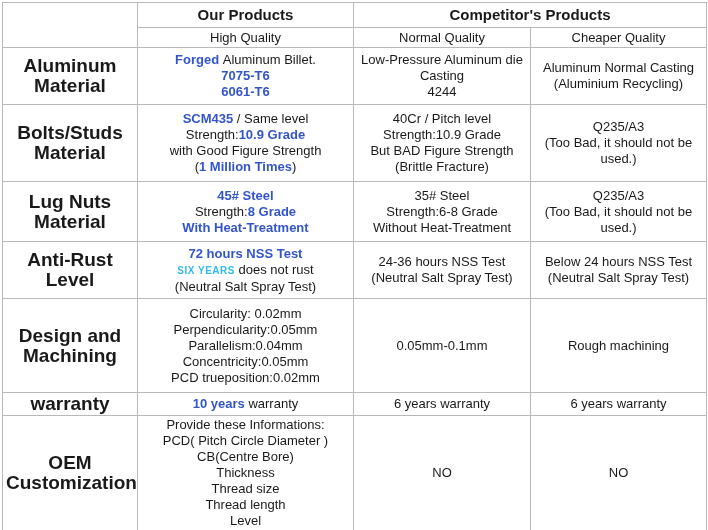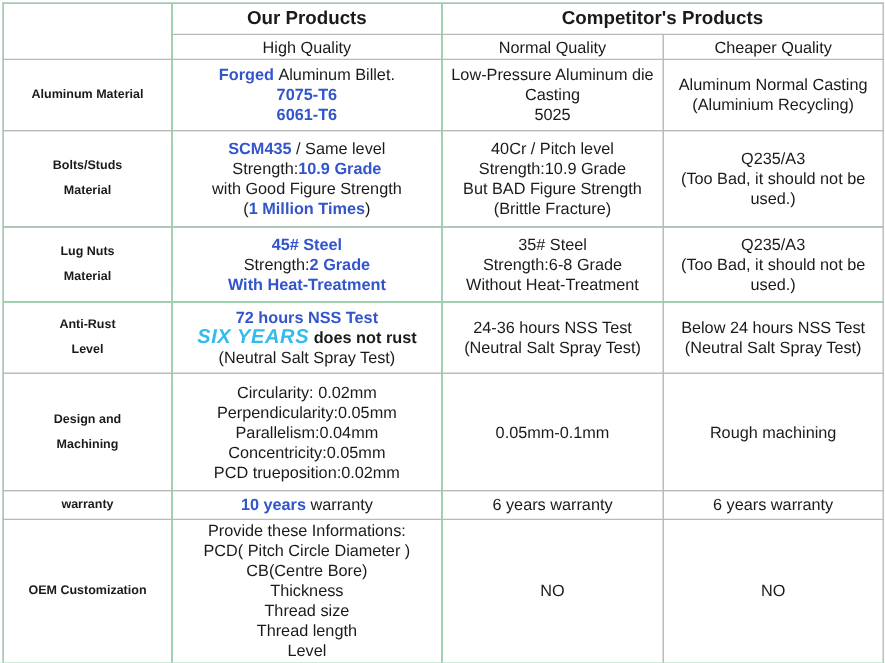--- a/index.html
+++ b/index.html
@@ -6,47 +6,47 @@
   body{
     width:708px;height:530px;overflow:hidden;
     font-family:"Liberation Sans","DejaVu Sans",sans-serif;
     color:#1a1a1a;
   }
   table.cmp{
     border-collapse:collapse;
     table-layout:fixed;
     width:704px;
     margin:2px;
-    background:#86efac;
+    background:#737373;
   }
   .cmp td,.cmp th{
     border:1px solid #b9b9b9;
     padding:1px 3px;
     text-align:center;
     vertical-align:middle;
     font-size:13px;
     line-height:16px;
     background:#ffffff;
     overflow:hidden;
   }
   col.c0{width:135px}
   col.c1{width:216px}
   col.c2{width:177px}
   col.c3{width:176px}
   tr.h1 th{font-size:15px;font-weight:bold;height:22px;line-height:18px;}
   tr.h2 th{font-size:13px;font-weight:normal;height:17px;line-height:15px;}
   td.rowlabel{
     font-weight:bold;
-    font-size:10px;
+    font-size:19px;
     line-height:20px;
     white-space:pre-line;
   }
   .seg-blue{color:#3355cc;font-weight:bold;}
-  .seg-cyan{color:#33bbee;font-weight:bold;font-size:16px;letter-spacing:0.5px;font-style:italic;}
-  .seg-bold{font-weight:bold;}
+  .seg-cyan{color:#33bbee;font-weight:bold;font-size:10px;letter-spacing:0.5px;}
+  .seg-bold{font-weight:normal;}
   .cell-line{min-height:16px;}
 </style>
 </head>
 <body>
 
 <table class="cmp">
   <colgroup>
     <col class="c0">
       <col class="c1">
       <col class="c2">
@@ -68,21 +68,21 @@
       <tr style="height: 57px;">
         <td class="rowlabel">Aluminum Material</td>
         <td>
           <div class="cell-line"><span class="seg-blue">Forged </span><span>Aluminum Billet.</span></div>
           <div class="cell-line"><span class="seg-blue">7075-T6</span></div>
           <div class="cell-line"><span class="seg-blue">6061-T6</span></div>
         </td>
         <td>
           <div class="cell-line"><span>Low-Pressure Aluminum die</span></div>
           <div class="cell-line"><span>Casting</span></div>
-          <div class="cell-line"><span>5025</span></div>
+          <div class="cell-line"><span>4244</span></div>
         </td>
         <td>
           <div class="cell-line"><span>Aluminum Normal Casting</span></div>
           <div class="cell-line"><span>(Aluminium Recycling)</span></div>
         </td>
       </tr>
       <tr style="height: 77px;">
         <td class="rowlabel">Bolts/Studs
 Material</td>
         <td>
@@ -101,21 +101,21 @@
           <div class="cell-line"><span>Q235/A3</span></div>
           <div class="cell-line"><span>(Too Bad, it should not be</span></div>
           <div class="cell-line"><span>used.)</span></div>
         </td>
       </tr>
       <tr style="height: 60px;">
         <td class="rowlabel">Lug Nuts
 Material</td>
         <td>
           <div class="cell-line"><span class="seg-blue">45# Steel</span></div>
-          <div class="cell-line"><span>Strength:</span><span class="seg-blue">2 Grade</span></div>
+          <div class="cell-line"><span>Strength:</span><span class="seg-blue">8 Grade</span></div>
           <div class="cell-line"><span class="seg-blue">With Heat-Treatment</span></div>
         </td>
         <td>
           <div class="cell-line"><span>35# Steel</span></div>
           <div class="cell-line"><span>Strength:6-8 Grade</span></div>
           <div class="cell-line"><span>Without Heat-Treatment</span></div>
         </td>
         <td>
           <div class="cell-line"><span>Q235/A3</span></div>
           <div class="cell-line"><span>(Too Bad, it should not be</span></div>

